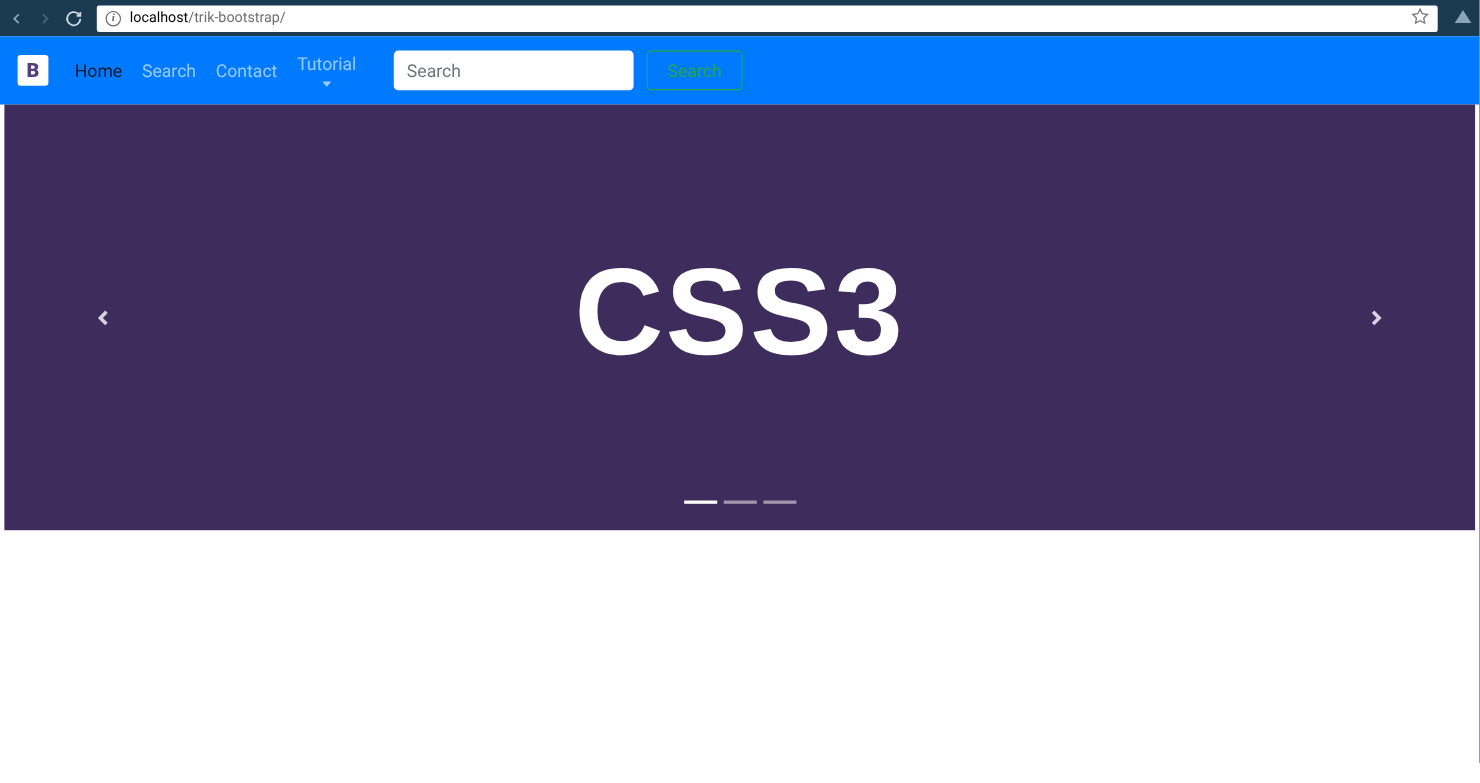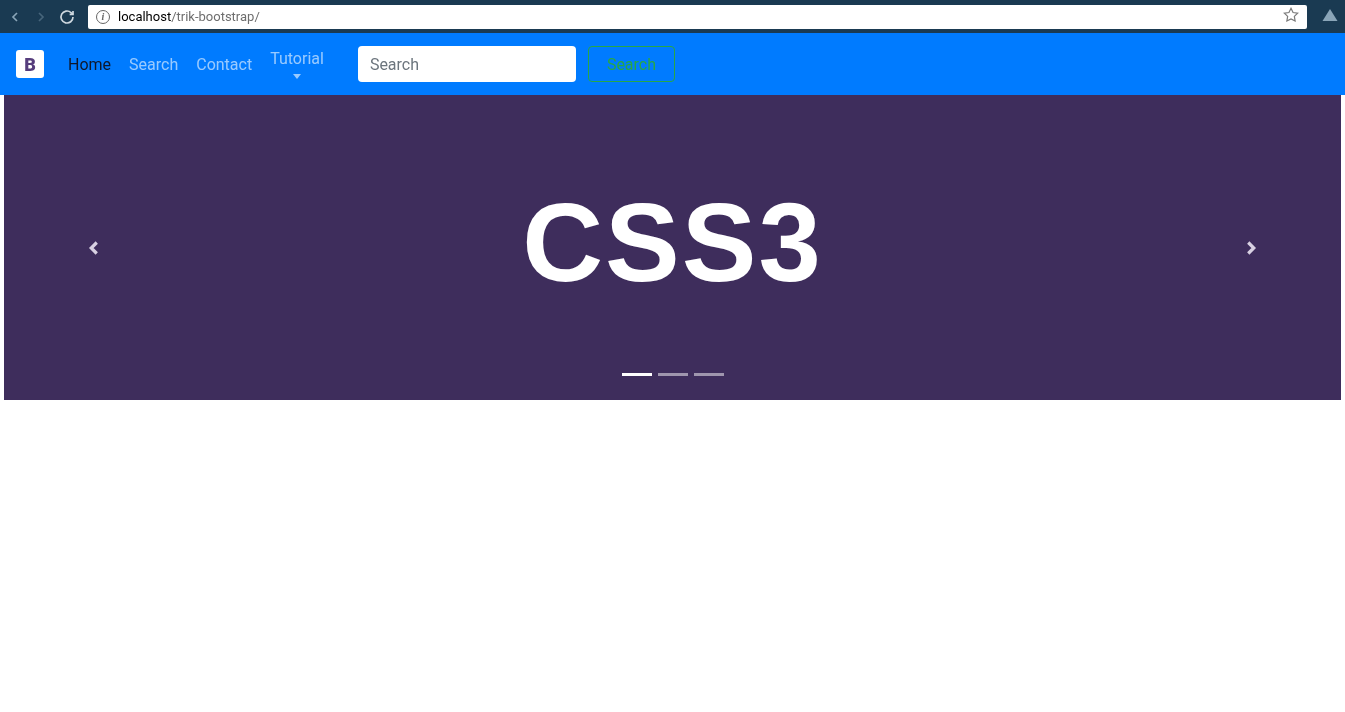--- a/index.html
+++ b/index.html
@@ -172,21 +172,21 @@
       background: transparent;
       border: 1px solid #28a745;
       color: #28a745;
       border-radius: 4px;
       font-size: 16px;
       cursor: pointer;
     }
 
     
     .carousel {
-      height: 305px;
+      height: 387px;
       background: #3e2d5c;
       position: relative;
       display: flex;
       align-items: center;
       justify-content: center;
       margin: 0 4px;
     }
     .carousel-text {
       color: #fff;
       font-size: 112px;

